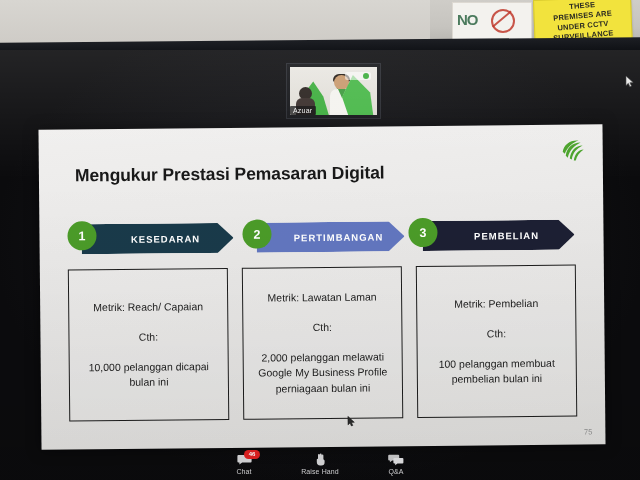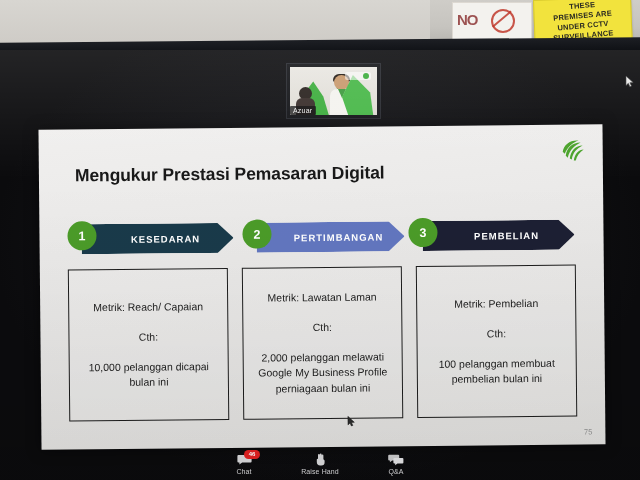--- a/index.html
+++ b/index.html
@@ -55,21 +55,21 @@
     width: 24px; height: 2.4px;
     background: #c0392b;
     transform: rotate(-40deg);
     opacity: .85;
   }
   #sign-no-smoking .ns-text {
     position: absolute;
     left: 4px; top: 8px;
     font-size: 15px;
     font-weight: 700;
-    color: #7f1d1d;
+    color: #14532d;
     letter-spacing: -1px;
     opacity: .75;
   }
   #sign-cctv {
     position: absolute;
     left: 533px; top: 0px;
     width: 96px; height: 41px;
     background: #f2e33d;
     border: 1px solid #d8c92d;
     transform: rotate(-2.2deg);

